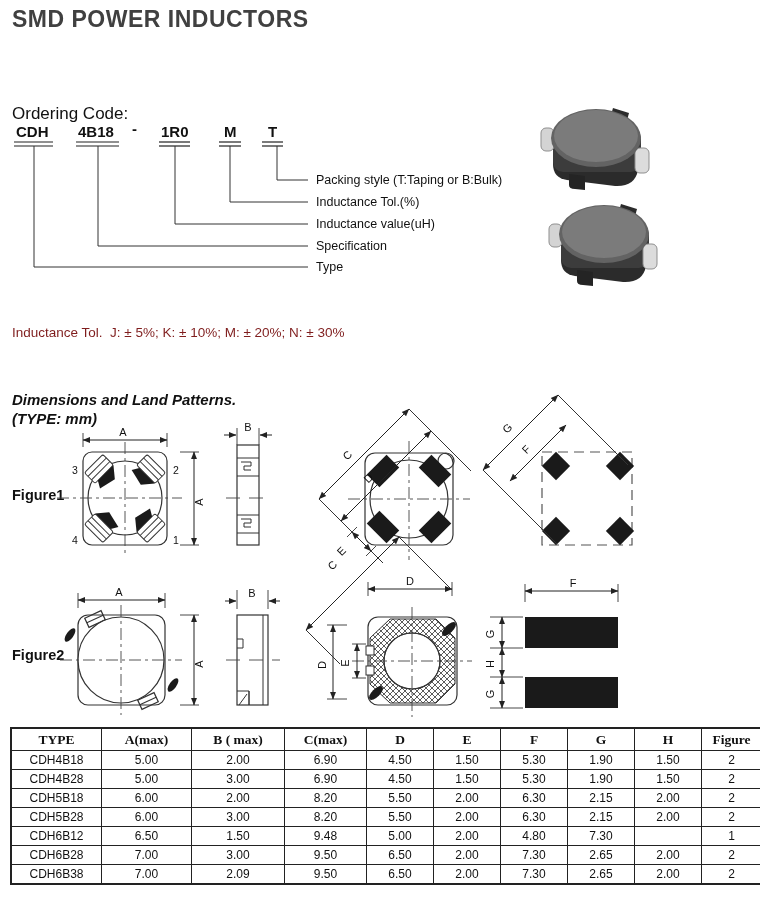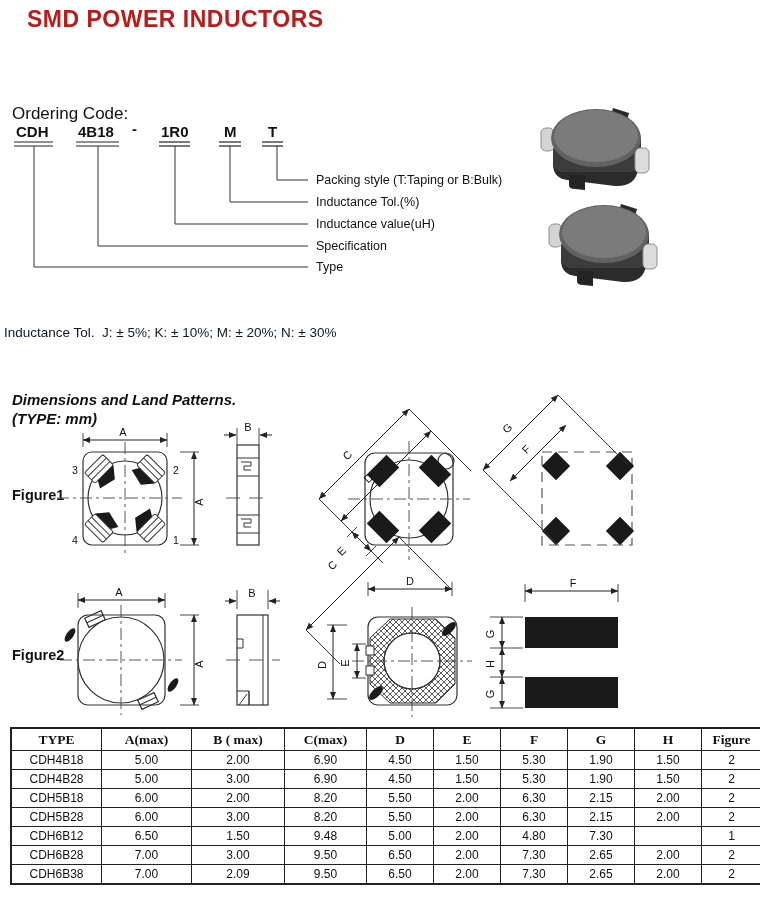--- a/index.html
+++ b/index.html
@@ -1,24 +1,24 @@
 <!DOCTYPE html>
 <html><head>
 <meta charset="utf-8">
 <style>
   html,body{margin:0;padding:0;background:#fff;}
   #page{position:relative;width:760px;height:924px;background:#ffffff;overflow:hidden;
         font-family:"Liberation Sans",sans-serif;color:#111;}
-  .title{position:absolute;left:27px;top:6px;font-size:23px;font-weight:bold;
-         color:#b91c1c;letter-spacing:0.5px;}
+  .title{position:absolute;left:12px;top:6px;font-size:23px;font-weight:bold;
+         color:#404040;letter-spacing:0.5px;}
   .order-head{position:absolute;left:12px;top:88px;font-size:17px;color:#111;margin-top:16px;}
   .ordering-svg{position:absolute;left:0;top:116px;}
   .photos-svg{position:absolute;left:523px;top:98px;}
-  .notes{position:absolute;left:4px;top:283px;font-size:13.5px;line-height:20px;
-         white-space:pre;color:#0f172a;text-align:right;}
+  .notes{position:absolute;left:12px;top:283px;font-size:13.5px;line-height:20px;
+         white-space:pre;color:#7f1d1d;text-align:right;}
   .dim-heading{position:absolute;left:12px;top:390px;font-size:15px;font-weight:bold;
                line-height:19px;z-index:3;font-style:italic;}
   .figures-svg{position:absolute;left:0;top:388px;z-index:1;}
   .spec-table{position:absolute;left:10px;top:727px;width:740px;border-collapse:collapse;
               table-layout:fixed;border:2px solid #222;z-index:2;}
   .spec-table th{font-family:"Liberation Serif",serif;font-weight:bold;font-size:13.5px;
                  border:1px solid #222;height:21px;padding:0;text-align:center;}
   .spec-table td{font-family:"Liberation Sans",sans-serif;font-size:12px;
                  border:1px solid #222;height:18px;padding:0;text-align:center;}
   .spec-table th:nth-child(1){width:89px}.spec-table th:nth-child(2){width:89px}

